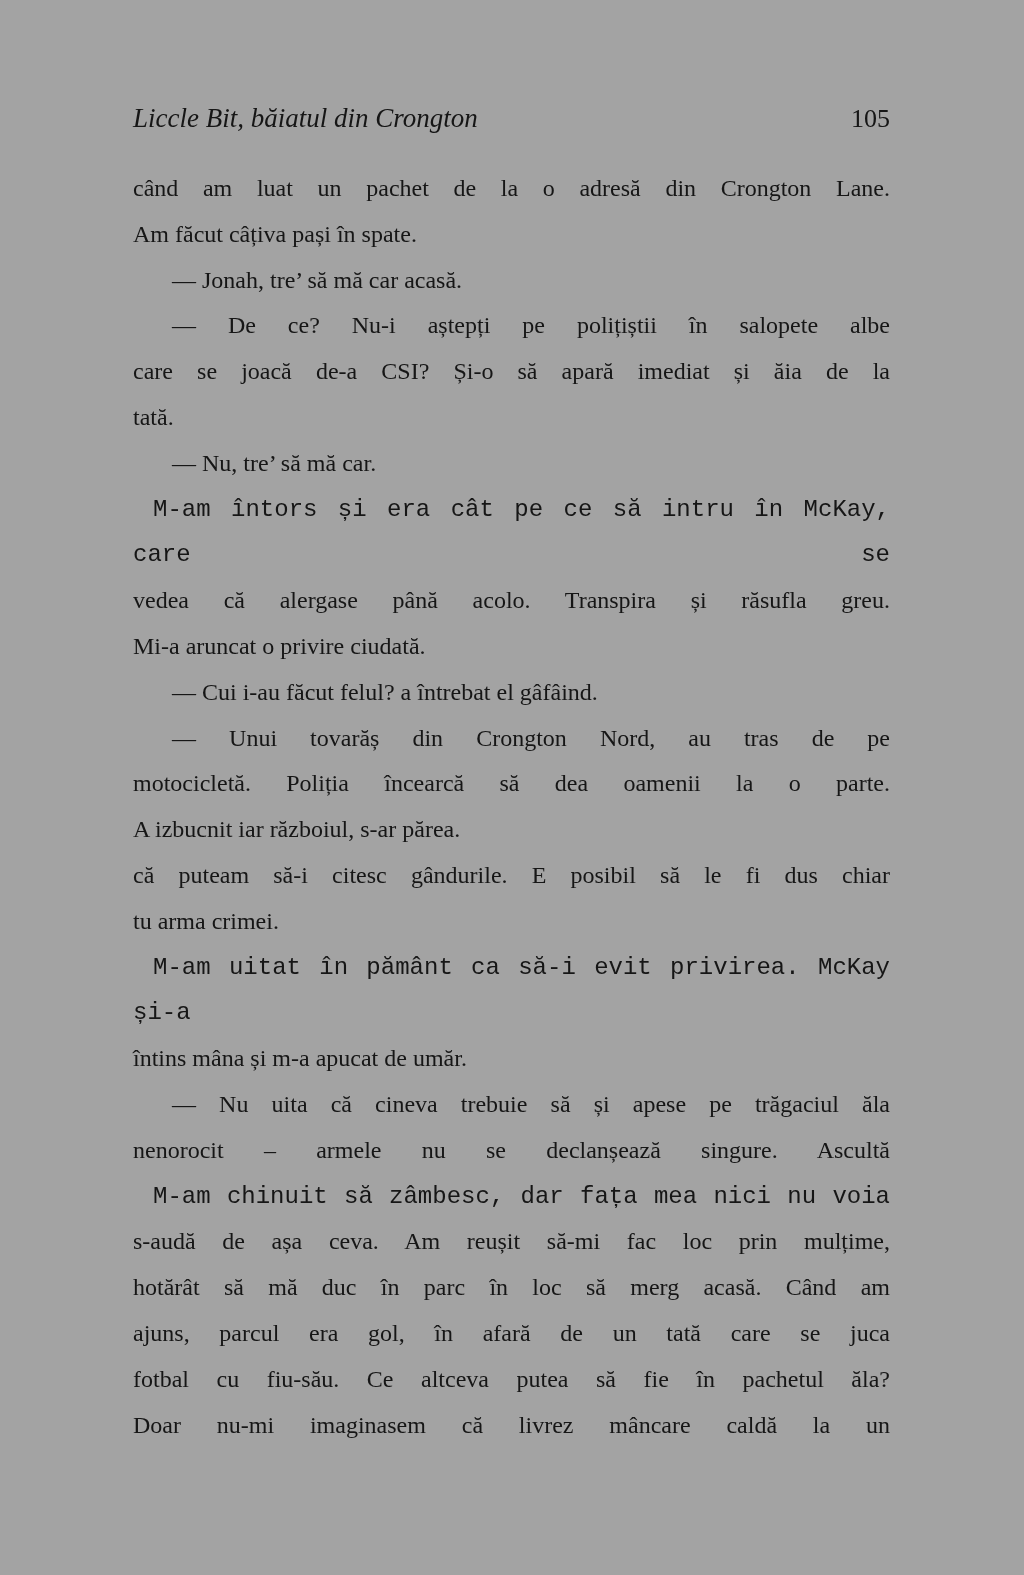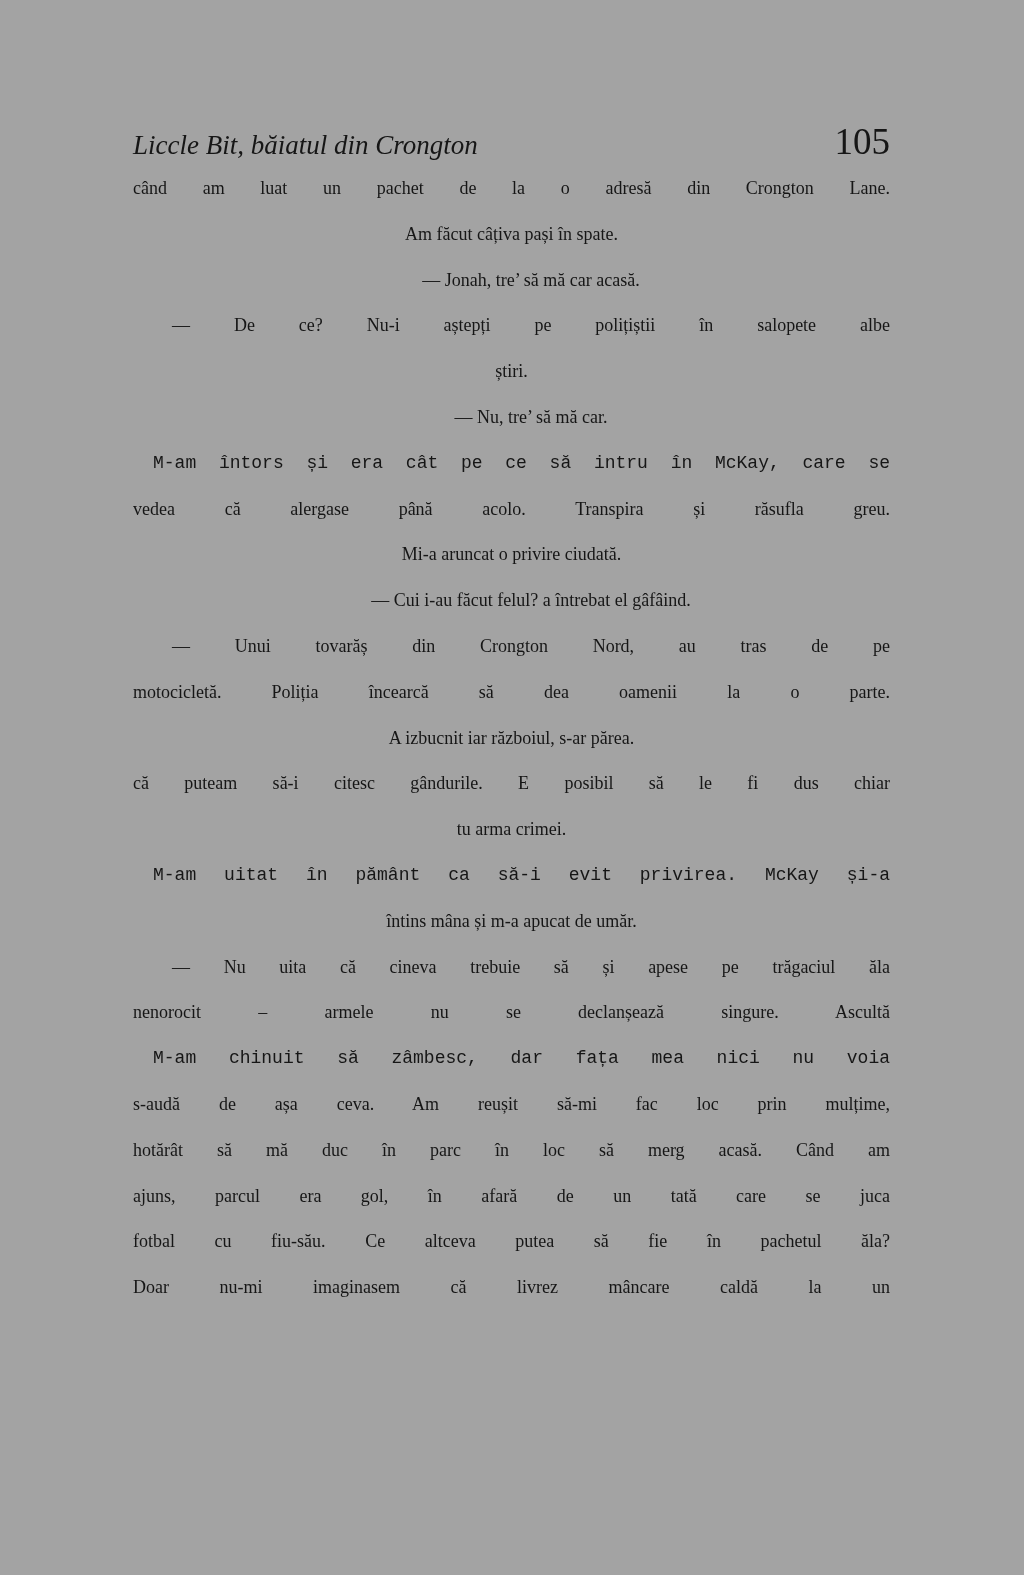--- a/index.html
+++ b/index.html
@@ -26,33 +26,32 @@
     display: flex;
     justify-content: space-between;
     align-items: baseline;
     font-size: 27px;
   }
   .running-title {
     font-style: italic;
   }
   .page-number {
     font-style: normal;
-    font-size: 37px;
-    margin-top: 17px;
+    font-size: 26px;
   }
   .body-text {
     position: absolute;
     left: 133px;
     top: 166px;
     width: 757px;
-    font-size: 18px;
+    font-size: 24px;
     line-height: 45.8px;
   }
   .line {
-    text-align: center;
+    text-align: left;
     white-space: normal;
   }
   .line.j {
     text-align: justify;
     text-align-last: justify;
   }
   .line.ind-para { text-indent: 20px; font-family: Liberation Mono, monospace; }
   .line.ind-dash { text-indent: 39px; }
 </style>
 </head>
@@ -62,21 +61,22 @@
   <div class="header-row">
     <span class="running-title">Liccle Bit, băiatul din Crongton</span>
     <span class="page-number">105</span>
   </div>
 
   <main class="body-text">
       <div class="line j">când am luat un pachet de la o adresă din Crongton Lane.</div>
       <div class="line">Am făcut câțiva pași în spate.</div>
       <div class="line ind-dash">— Jonah, tre’ să mă car acasă.</div>
       <div class="line j ind-dash">— De ce? Nu-i aștepți pe polițiștii în salopete albe</div>
-      <div class="line">știri.</div>
+      <div class="line j">care se joacă de-a CSI? Și-o să apară imediat și ăia de la</div>
+      <div class="line">tată.</div>
       <div class="line ind-dash">— Nu, tre’ să mă car.</div>
       <div class="line j ind-para">M-am întors și era cât pe ce să intru în McKay, care se</div>
       <div class="line j">vedea că alergase până acolo. Transpira și răsufla greu.</div>
       <div class="line">Mi-a aruncat o privire ciudată.</div>
       <div class="line ind-dash">— Cui i-au făcut felul? a întrebat el gâfâind.</div>
       <div class="line j ind-dash">— Unui tovarăș din Crongton Nord, au tras de pe</div>
       <div class="line j">motocicletă. Poliția încearcă să dea oamenii la o parte.</div>
       <div class="line">A izbucnit iar războiul, s-ar părea.</div>
       <div class="line j">că puteam să-i citesc gândurile. E posibil să le fi dus chiar</div>
       <div class="line">tu arma crimei.</div>

